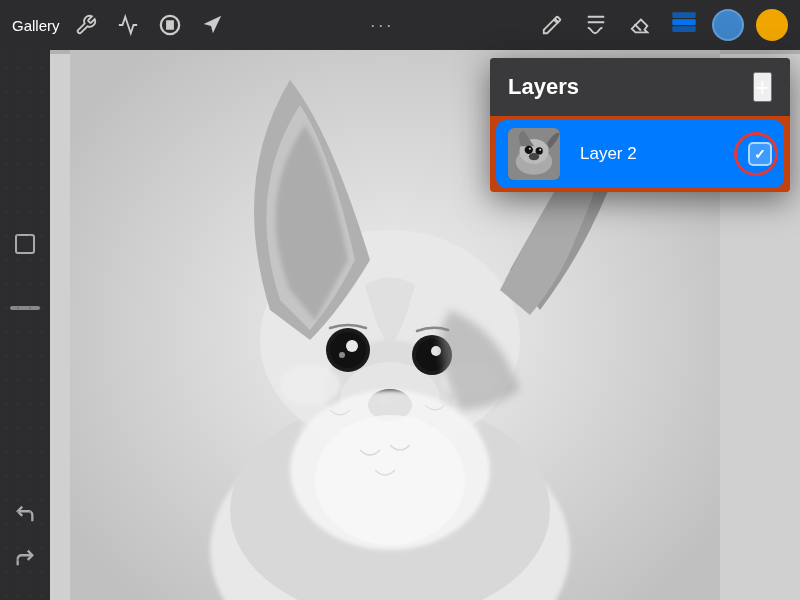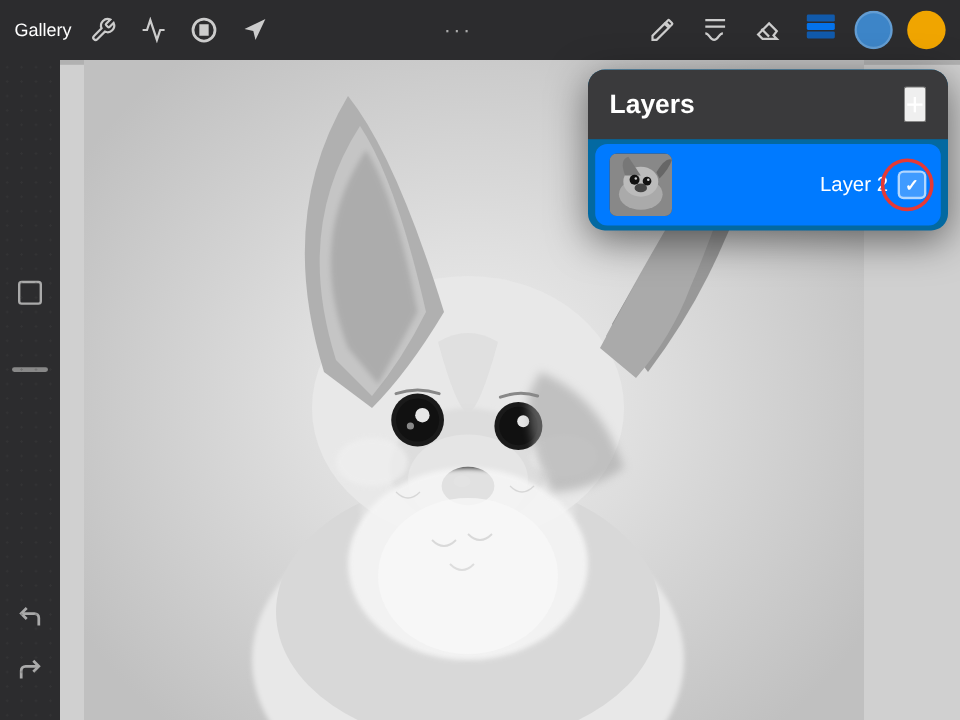--- a/index.html
+++ b/index.html
@@ -122,22 +122,22 @@
       gap: 8px;
       padding-bottom: 12px;
     }
 
     
     #layers-panel {
       position: absolute;
       top: 58px;
       right: 10px;
       width: 300px;
-      background: #0369a1;
-      border-radius: 14px;
+      background: #c2410c;
+      border-radius: 4px;
       overflow: hidden;
       box-shadow: 0 8px 32px rgba(0,0,0,0.5);
       z-index: 20;
     }
     .layers-header {
       display: flex;
       align-items: center;
       justify-content: space-between;
       padding: 14px 18px;
       background: #3a3a3c;
@@ -153,23 +153,22 @@
       font-weight: 300;
       cursor: pointer;
       line-height: 1;
     }
 
     
     .layer-row {
       display: flex;
       align-items: center;
       padding: 8px 12px;
-      gap: 8px;
-      cursor: pointer;
-      text-align: right;
+      gap: 20px;
+      cursor: pointer;
     }
     .layer-row.active {
       background: #007AFF;
       border-radius: 10px;
       margin: 0 6px;
     }
     .layer-row.inactive {
       background: transparent;
       margin: 0 6px;
     }

